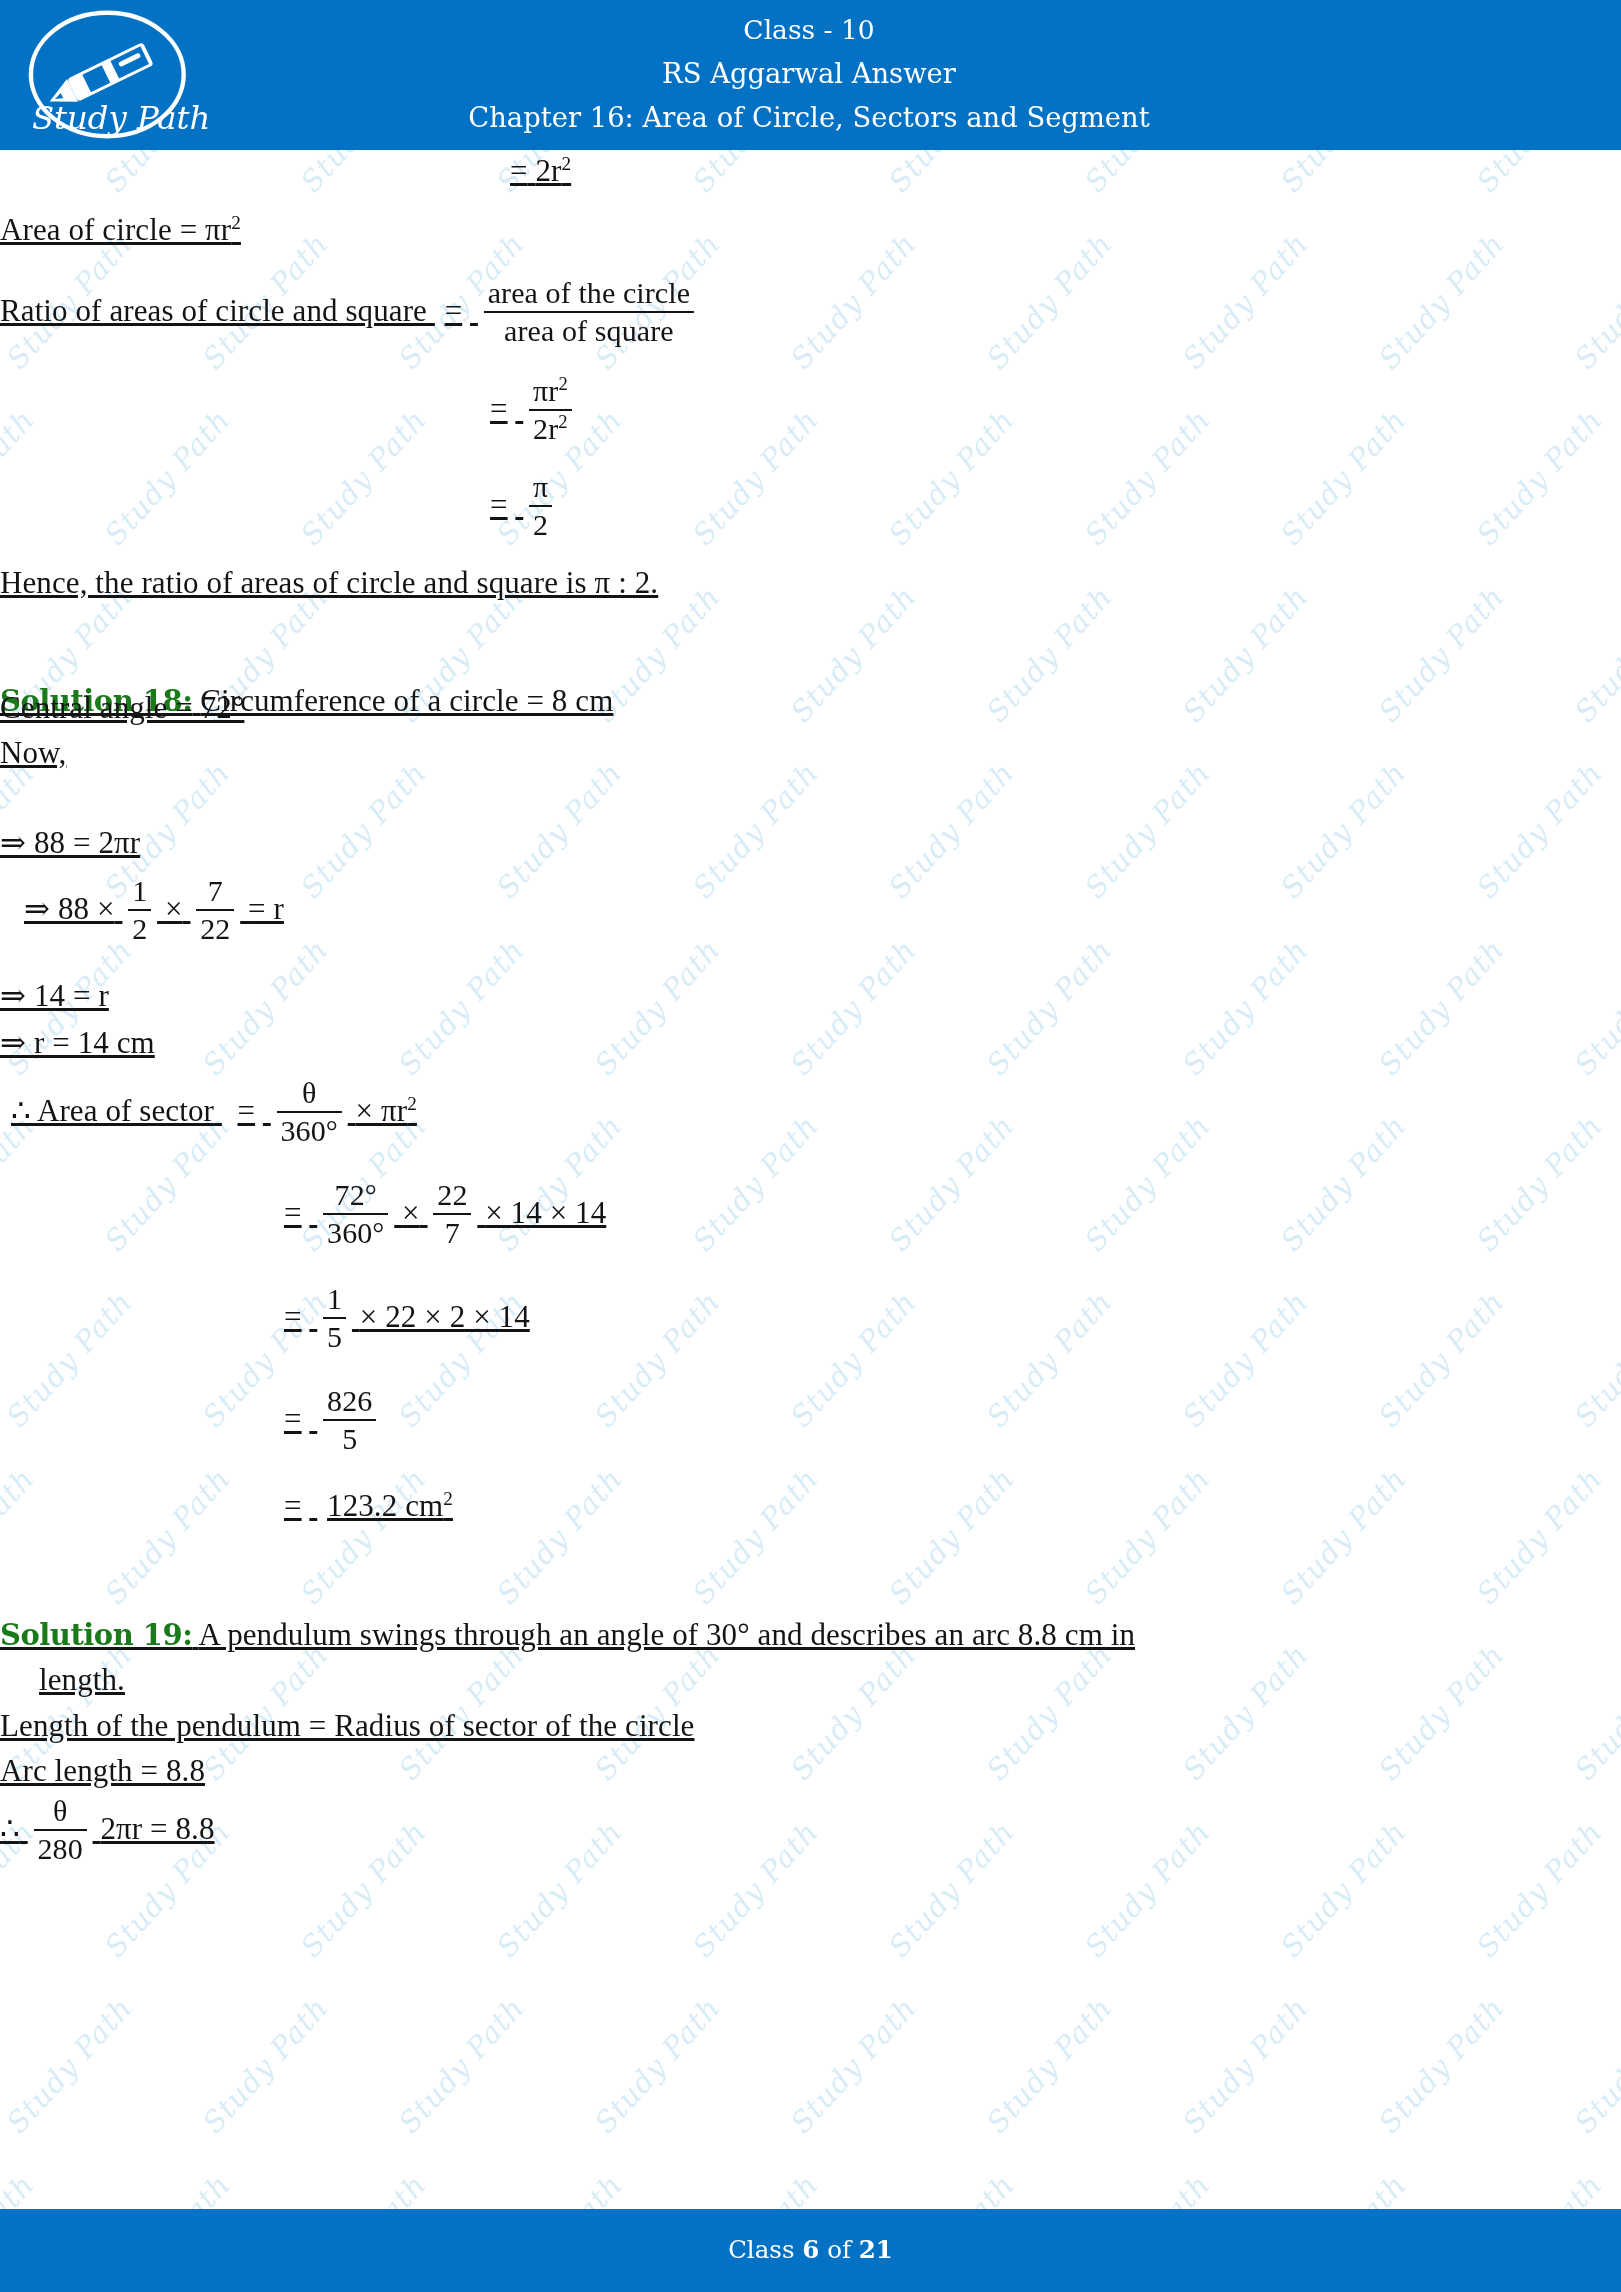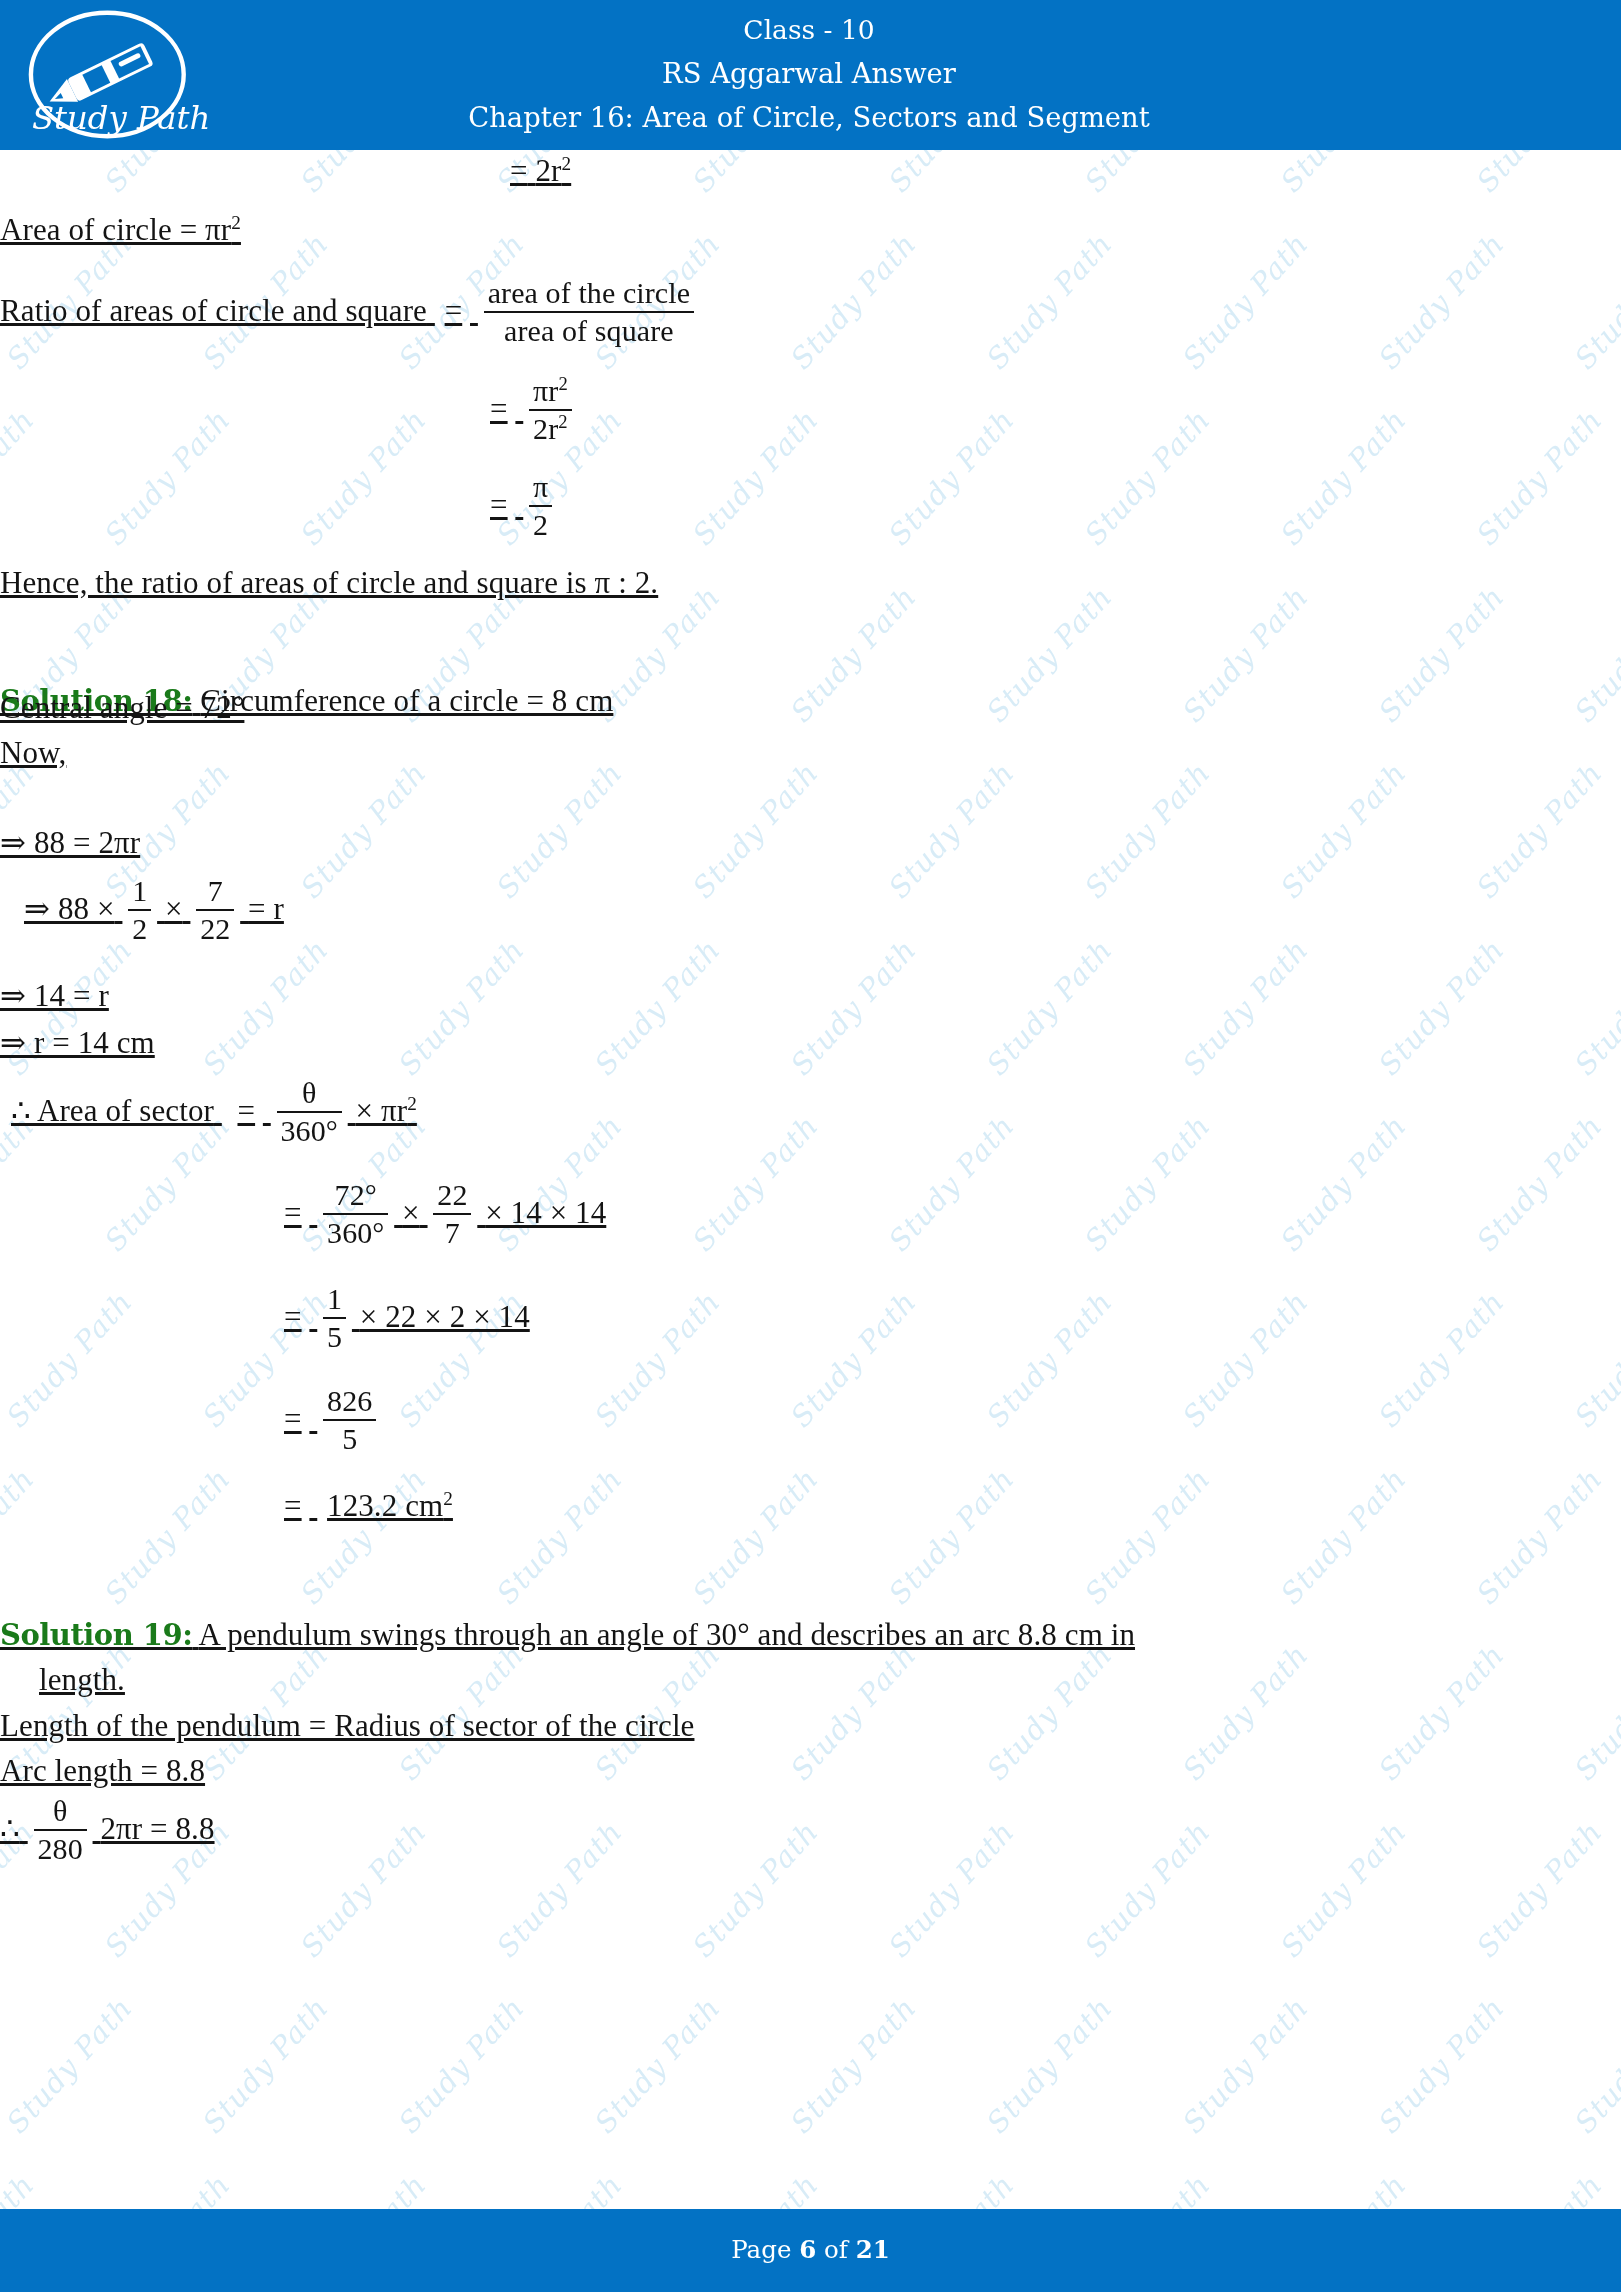--- a/index.html
+++ b/index.html
@@ -440,21 +440,21 @@
         <span class="num">θ</span>
         <span class="den">280</span>
       </span>
       <span>2πr = 8.8</span>
     </div>
 
   </div>
 
   <div id="footer">
     <div id="footer-text">
-      <span>Page</span>
+      <span>Class</span>
       <span class="pn">6</span>
       <span>of</span>
       <span class="pn">21</span>
     </div>
   </div>
 
 </div>
 
 
 </body></html>

